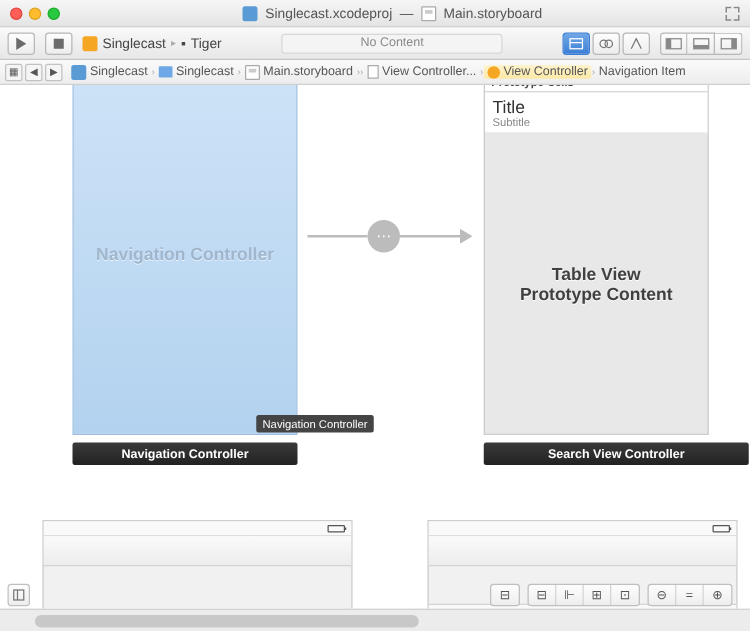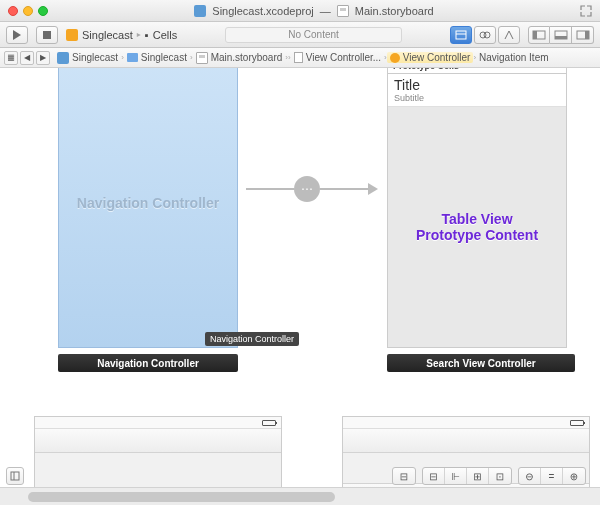--- a/index.html
+++ b/index.html
@@ -47,36 +47,36 @@
 .svg-layer { position:absolute; inset:0; pointer-events:none; }
 
 .scene { position:absolute; border:1px solid #ccc; background:#fff; }
 .scene.nav { left:58px; top:-10px; width:180px; height:290px; background: linear-gradient(#cde3f7,#b3d2ef); border:1px solid #9cbde0; }
 .scene.nav .label { position:absolute; top:50%; left:50%; transform:translate(-50%,-50%); font-size:14px; font-weight:bold; color:#9fb6cd; white-space:nowrap; text-shadow:0 1px 0 rgba(255,255,255,0.6); }
 .scene.table { left:387px; top:-10px; width:180px; height:290px; background:#e8e8e8; }
 .scene.table .hdr { background:#fff; border-bottom:1px solid #ccc; padding:2px 5px; font-size:9px; font-weight:bold; color:#444; }
 .scene.table .cell { background:#fff; border-bottom:1px solid #e0e0e0; padding:3px 6px; }
 .scene.table .cell .t1 { font-size:14px; color:#333; }
 .scene.table .cell .t2 { font-size:9px; color:#888; }
-.scene.table .body { flex:1; display:flex; flex-direction:column; align-items:center; justify-content:center; color:#6d28d9; font-weight:bold; text-shadow:0 1px 0 #fff; }
+.scene.table .body { flex:1; display:flex; flex-direction:column; align-items:center; justify-content:center; color:#404040; font-weight:bold; text-shadow:0 1px 0 #fff; }
 .scene.table .body .l1 { font-size:14px; }
 .scene.table .body .l2 { font-size:14px; }
 .scene.bot { top:348px; width:248px; height:90px; background:#f1f1f1; }
 .scene.bot1 { left:34px; }
 .scene.bot2 { left:342px; }
 .scene.bot .bar { position:absolute; left:0; right:0; background:#f9f9f9; }
 .scene.bot .status { top:0; height:12px; border-bottom:1px solid #ddd; display:flex; justify-content:flex-end; align-items:center; padding-right:5px; }
 .scene.bot .navbar { top:12px; height:24px; border-bottom:1px solid #d3d3d3; background:linear-gradient(#fafafa,#ededed); }
 .scene.bot .toolbar2 { bottom:0; height:22px; border-top:1px solid #d3d3d3; background:linear-gradient(#fafafa,#ededed); }
 .battery { width:14px; height:6px; border:1px solid #555; border-radius:1px; position:relative; }
 .battery::after { content:""; position:absolute; right:-2px; top:1px; width:1px; height:2px; background:#555; }
 
 .scene-label { position:absolute; height:18px; background:linear-gradient(#3a3a3a,#222); color:#fff; font-size:10px; font-weight:bold; display:flex; align-items:center; justify-content:center; border-radius:2px; }
 .sl1 { left:58px; top:286px; width:180px; }
-.sl2 { left:387px; top:286px; width:188px; }
+.sl2 { left:387px; top:286px; width:212px; }
 .tooltip { position:absolute; left:205px; top:264px; background:#444; color:#fff; font-size:9px; padding:2px 5px; border-radius:2px; }
 
 .segue { position:absolute; left:246px; top:108px; width:132px; display:flex; align-items:center; }
 .segue .line { flex:1; height:2px; background:#bcbcbc; }
 .segue .circ { width:26px; height:26px; border-radius:50%; background:#bcbcbc; display:flex; align-items:center; justify-content:center; color:#fff; font-size:12px; }
 .segue .arrh { width:0; height:0; border-left:10px solid #bcbcbc; border-top:6px solid transparent; border-bottom:6px solid transparent; }
 
 .canvas-tools { position:absolute; right:14px; bottom:2px; display:flex; gap:6px; }
 .tool-grp { display:flex; border:1px solid #bfbfbf; border-radius:3px; background:linear-gradient(#fdfdfd,#eee); height:18px; }
 .tool-grp .t { width:22px; display:flex; align-items:center; justify-content:center; font-size:10px; color:#555; border-right:1px solid #d4d4d4; }
@@ -117,21 +117,21 @@
   <div class="tb-btn tb-stop">
       <svg viewBox="0 0 10 10">
         <rect x="1" y="1" width="8" height="8"></rect>
       </svg>
     </div>
   <div class="scheme">
     <span class="ic-app"></span>
     <span>Singlecast</span>
     <span class="chev">▸</span>
     <span>▪</span>
-    <span>Cells</span>
+    <span>Tiger</span>
   </div>
   <div class="no-issues">No Content</div>
   <div class="view-toggles">
     <div class="tb-btn active">
         <svg width="12" height="10" viewBox="0 0 12 10">
           <rect x="1" y="1" width="10" height="8" fill="none" stroke="#fff" stroke-width="1"></rect>
           <line x1="1" y1="4" x2="11" y2="4" stroke="#fff"></line>
         </svg>
       </div>
     <div class="tb-btn">

